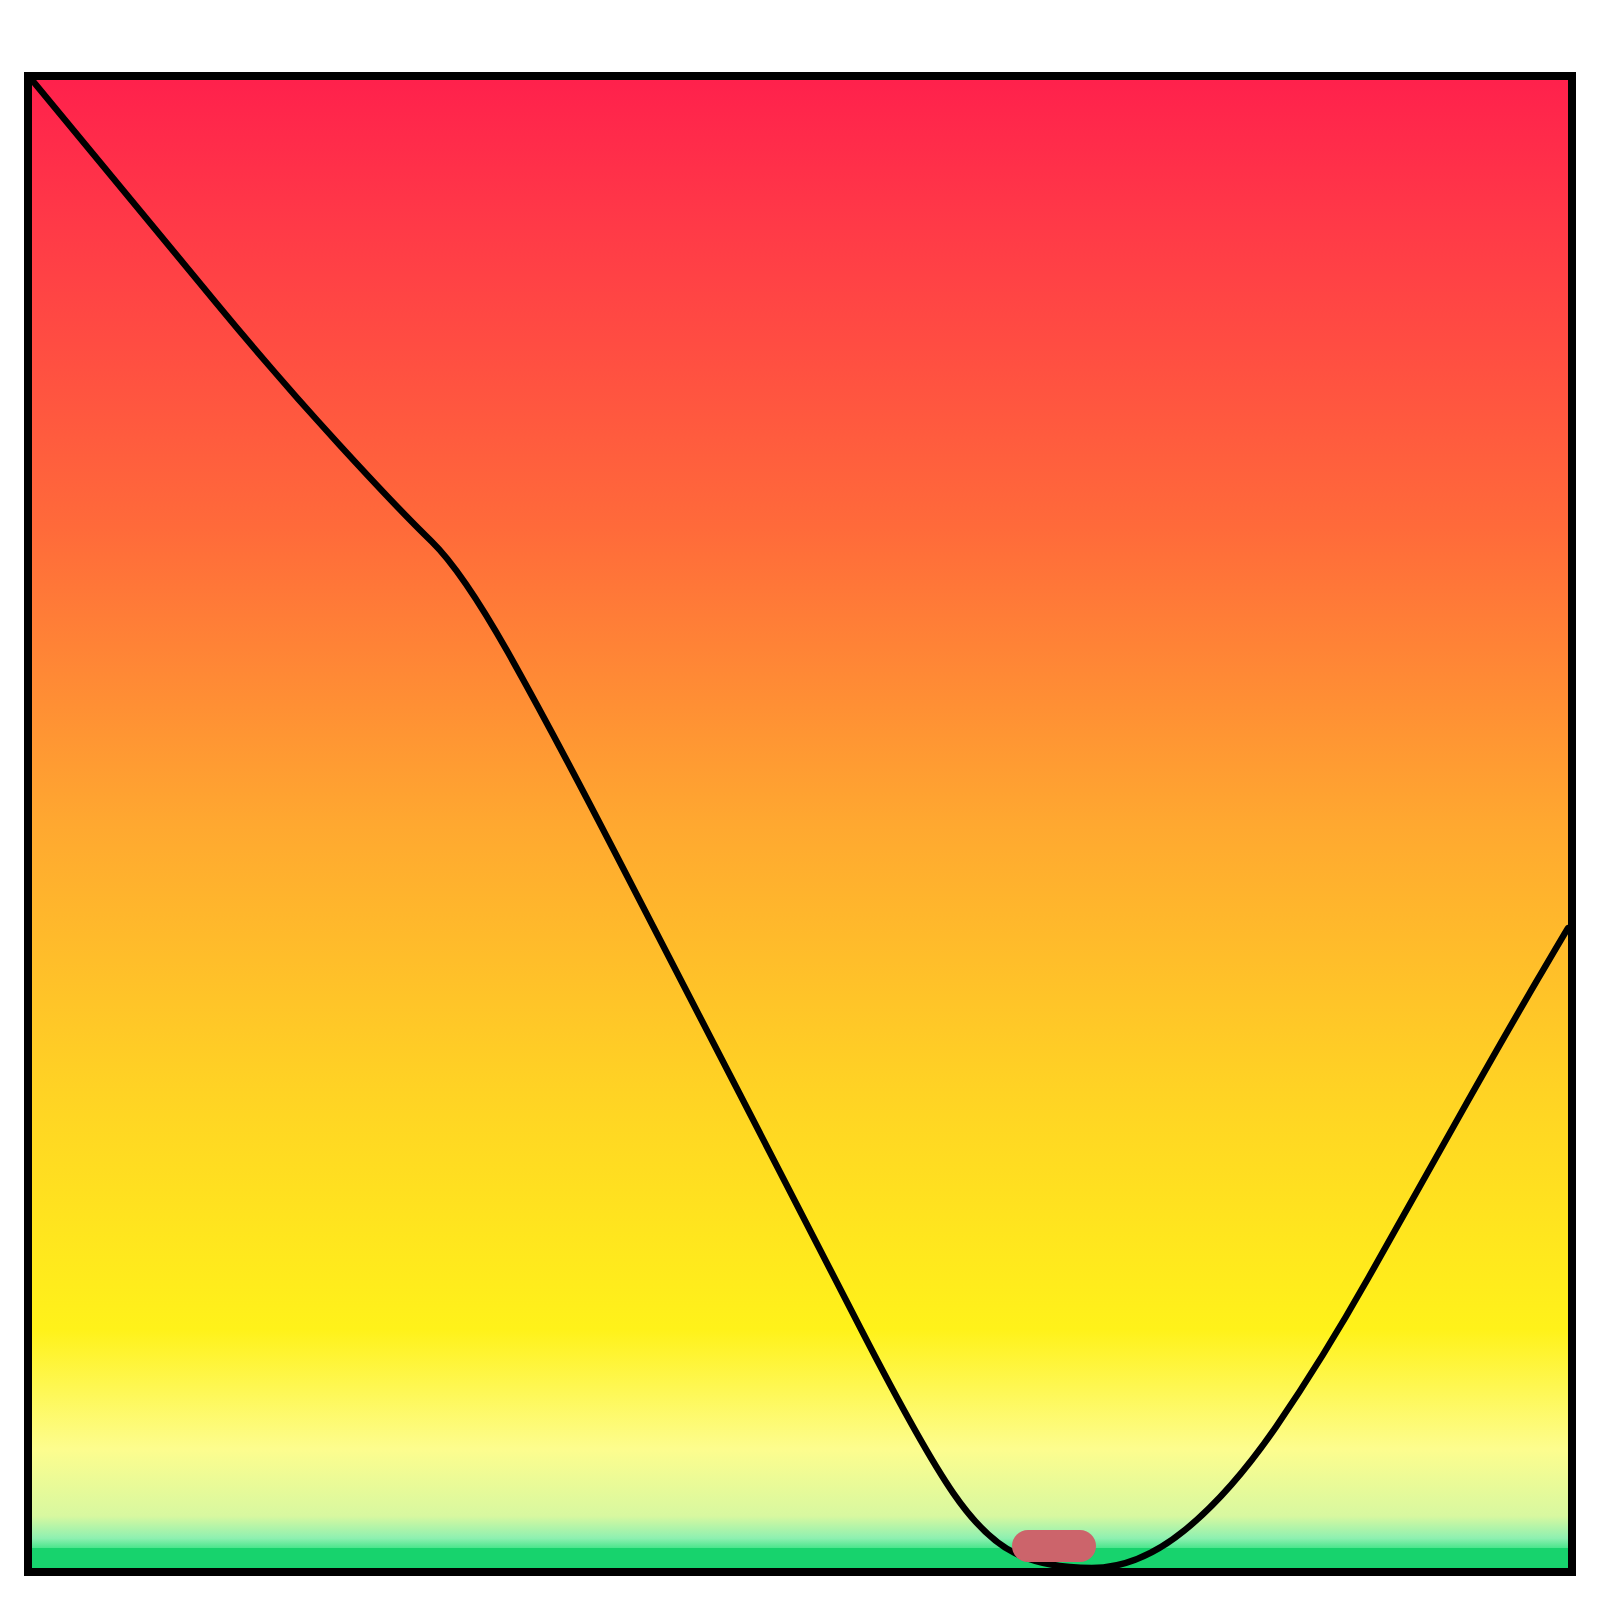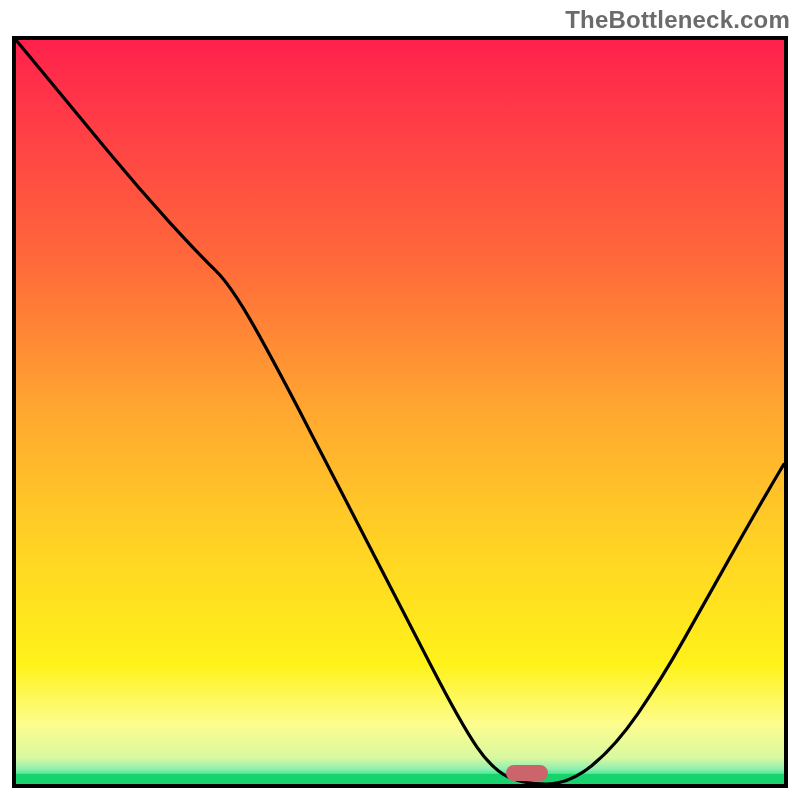--- a/index.html
+++ b/index.html
@@ -74,21 +74,20 @@
     position: absolute;
     background: #cc646b;
     border-radius: 999px;
   }
 </style>
 </head>
 <body>
 
 <div class="stage">
 
-  <div class="watermark">TheBottleneck.com</div>
 
   <div class="plot">
     <div class="bg-gradient"></div>
     <div class="green-strip"></div>
 
     <svg class="curve" viewBox="0 0 768 744" preserveAspectRatio="none">
       <path d="M 0.0 0.0 Q 61.4 74.4 92.2 111.6 Q 122.9 148.8 153.6 182.3 Q 184.3 215.8 199.7 230.6 Q 215.0 245.5 238.1 286.4 Q 261.1 327.4 291.8 386.9 Q 322.6 446.4 353.3 505.9 Q 384.0 565.4 414.7 625.0 Q 445.4 684.5 460.8 706.8 Q 476.2 729.1 491.5 736.6 Q 506.9 744.0 529.9 744.0 Q 553.0 744.0 576.0 725.4 Q 599.0 706.8 622.1 673.3 Q 645.1 639.8 668.2 598.9 Q 691.2 558.0 714.2 517.1 Q 737.3 476.2 752.6 450.1 T 768.0 424.1" fill="none" stroke="#000000" stroke-width="3.2" stroke-linejoin="round" stroke-linecap="round"></path>
     </svg>
 
     <div class="pill" style="left: 489.72px; top: 724.84px; width: 42px; height: 16px; background: rgb(204, 100, 107);"></div>

